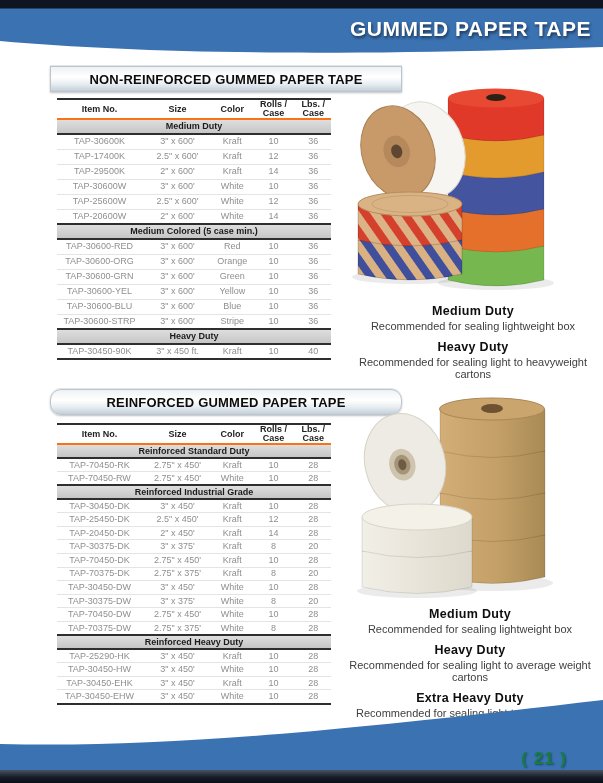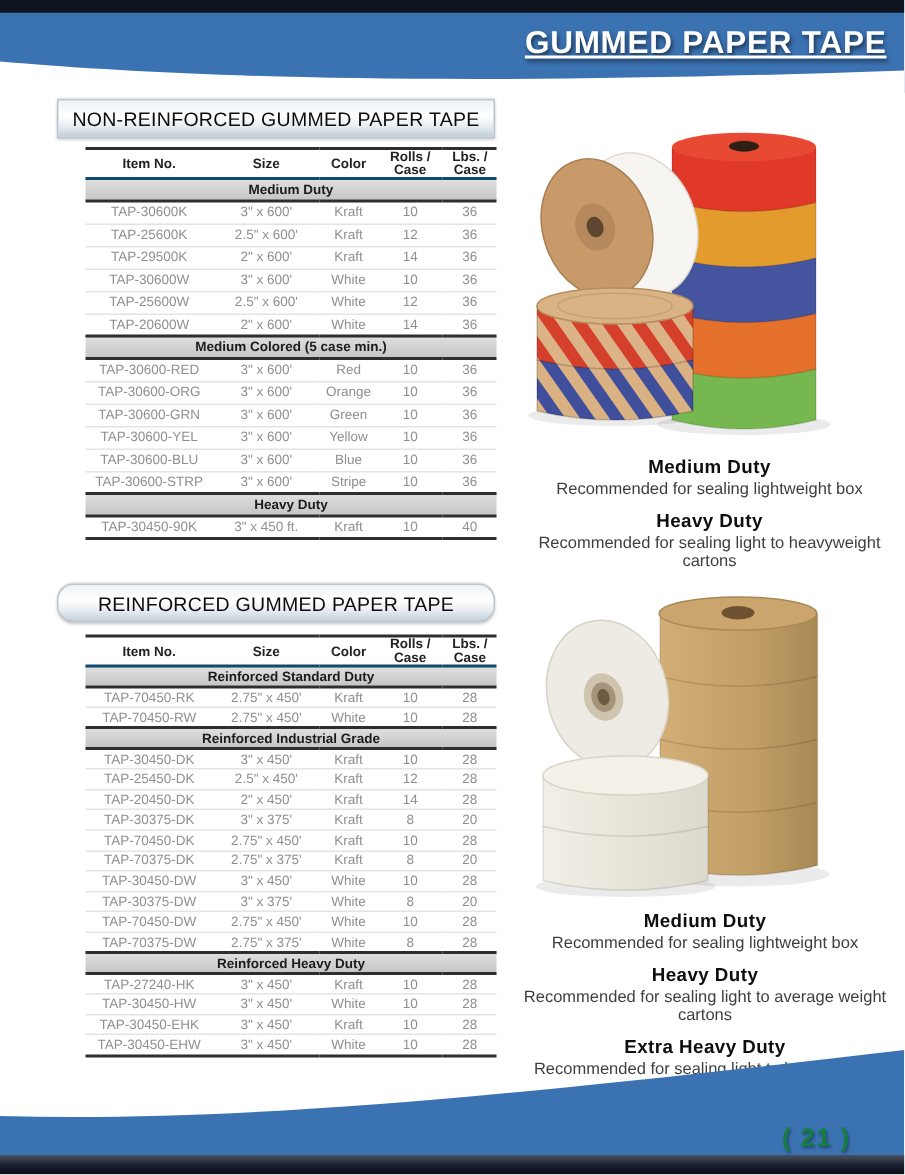--- a/index.html
+++ b/index.html
@@ -2,35 +2,35 @@
 <html><head>
 <meta charset="utf-8">
 <style>
   * { margin:0; padding:0; box-sizing:border-box; }
   body { background:#ffffff; font-family:"Liberation Sans", sans-serif; }
   .page { position:relative; width:603px; height:783px; background:#ffffff; overflow:hidden; }
 
   
   .header-svg { position:absolute; top:0; left:0; }
   .page-title { position:absolute; top:17px; right:12px; font-size:21px; font-weight:bold;
-    color:#ffffff; letter-spacing:0.5px; text-shadow:1px 2px 3px rgba(0,0,0,0.55);text-decoration:underline; }
-
-  
-  .section-bar { position:absolute; left:38px; width:292px; height:26px;
+    color:#ffffff; letter-spacing:0.5px; text-shadow:1px 2px 3px rgba(0,0,0,0.55); }
+
+  
+  .section-bar { position:absolute; left:50px; width:352px; height:26px;
     background:linear-gradient(180deg,#eef1f4 0%,#ffffff 42%,#e9eef2 70%,#c3cfd9 100%);
     border:1px solid #bcc5cd; box-shadow:0 1px 2px rgba(0,0,0,0.25), 0 -1px 0 #e4e9ee;
     display:flex; align-items:center; justify-content:center;
-    font-weight:normal; font-size:13px; color:#0c0c0c; letter-spacing:0.2px; }
+    font-weight:bold; font-size:13px; color:#0c0c0c; letter-spacing:0.2px; }
 
   
   table.spec-table { position:absolute; left:57px; width:274px; border-collapse:collapse;
     border-bottom:2px solid #2e2e2e; table-layout:fixed; }
   .spec-table th, .spec-table td { padding:0; text-align:center; vertical-align:middle;
     font-size:9px; line-height:1; }
-  .spec-table .header-row th { border-top:2px solid #2e2e2e; border-bottom:2px solid #0c4a6e;
+  .spec-table .header-row th { border-top:2px solid #2e2e2e; border-bottom:2px solid #f97316;
     height:17px; font-weight:bold; color:#222222; }
   .spec-table .group-row td { border-top:2px solid #2e2e2e; border-bottom:2px solid #2e2e2e;
     background:linear-gradient(180deg,#dedede,#c6c6c6); height:15px; font-weight:bold; color:#1b1b1b; }
   .spec-table .data-row td { border-bottom:1px solid #e4e4e4; color:#8f8f8f; }
   .t1 .data-row td { height:15px; }
   .t2 .data-row td { height:13.6px; }
   .t2 .header-row th { height:15px; }
   .t2 .group-row td { height:14px; }
   .col0 { width:31%; } .col1 { width:26%; } .col2 { width:14%; } .col3 { width:16%; } .col4 { width:13%; }
 
@@ -79,21 +79,21 @@
           <td colspan="5">Medium Duty</td>
         </tr>
         <tr class="data-row">
           <td class="col0">TAP-30600K</td>
           <td class="col1">3" x 600'</td>
           <td class="col2">Kraft</td>
           <td class="col3">10</td>
           <td class="col4">36</td>
         </tr>
         <tr class="data-row">
-          <td class="col0">TAP-25600K</td>
+          <td class="col0">TAP-17400K</td>
           <td class="col1">2.5" x 600'</td>
           <td class="col2">Kraft</td>
           <td class="col3">12</td>
           <td class="col4">36</td>
         </tr>
         <tr class="data-row">
           <td class="col0">TAP-29500K</td>
           <td class="col1">2" x 600'</td>
           <td class="col2">Kraft</td>
           <td class="col3">14</td>
@@ -329,21 +329,21 @@
           <td class="col0">TAP-70375-DW</td>
           <td class="col1">2.75" x 375'</td>
           <td class="col2">White</td>
           <td class="col3">8</td>
           <td class="col4">28</td>
         </tr>
         <tr class="group-row">
           <td colspan="5">Reinforced Heavy Duty</td>
         </tr>
         <tr class="data-row">
-          <td class="col0">TAP-27240-HK</td>
+          <td class="col0">TAP-25290-HK</td>
           <td class="col1">3" x 450'</td>
           <td class="col2">Kraft</td>
           <td class="col3">10</td>
           <td class="col4">28</td>
         </tr>
         <tr class="data-row">
           <td class="col0">TAP-30450-HW</td>
           <td class="col1">3" x 450'</td>
           <td class="col2">White</td>
           <td class="col3">10</td>

